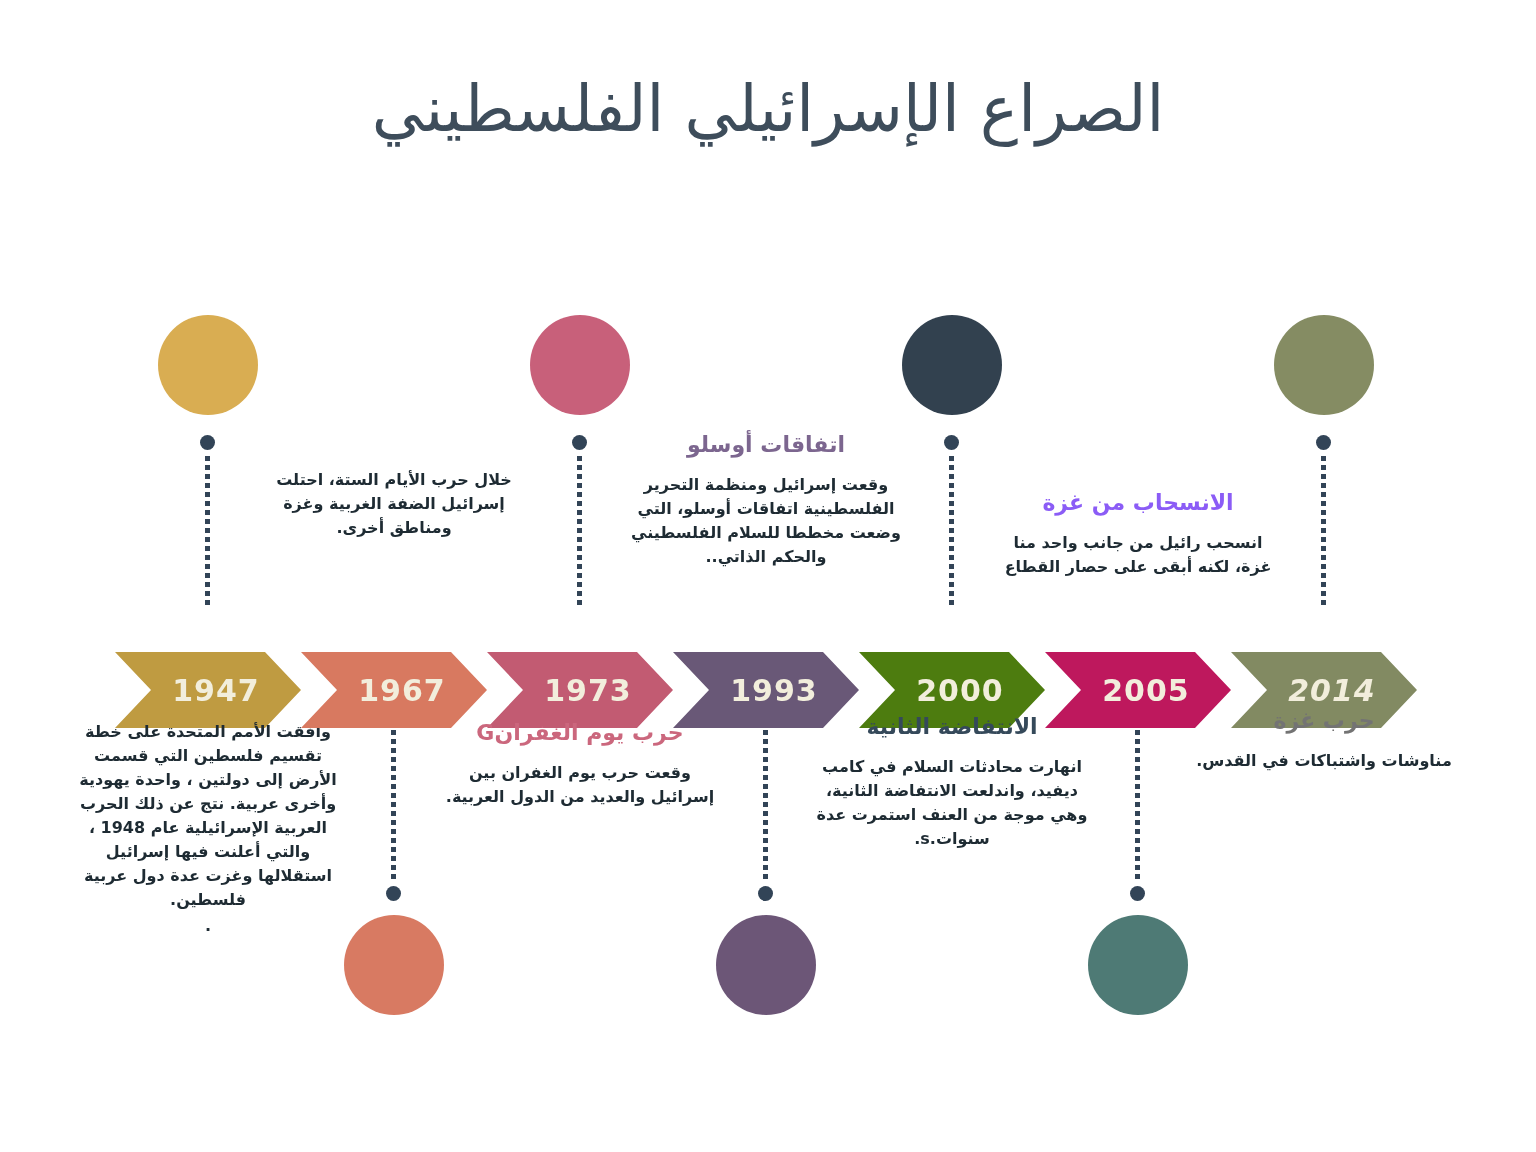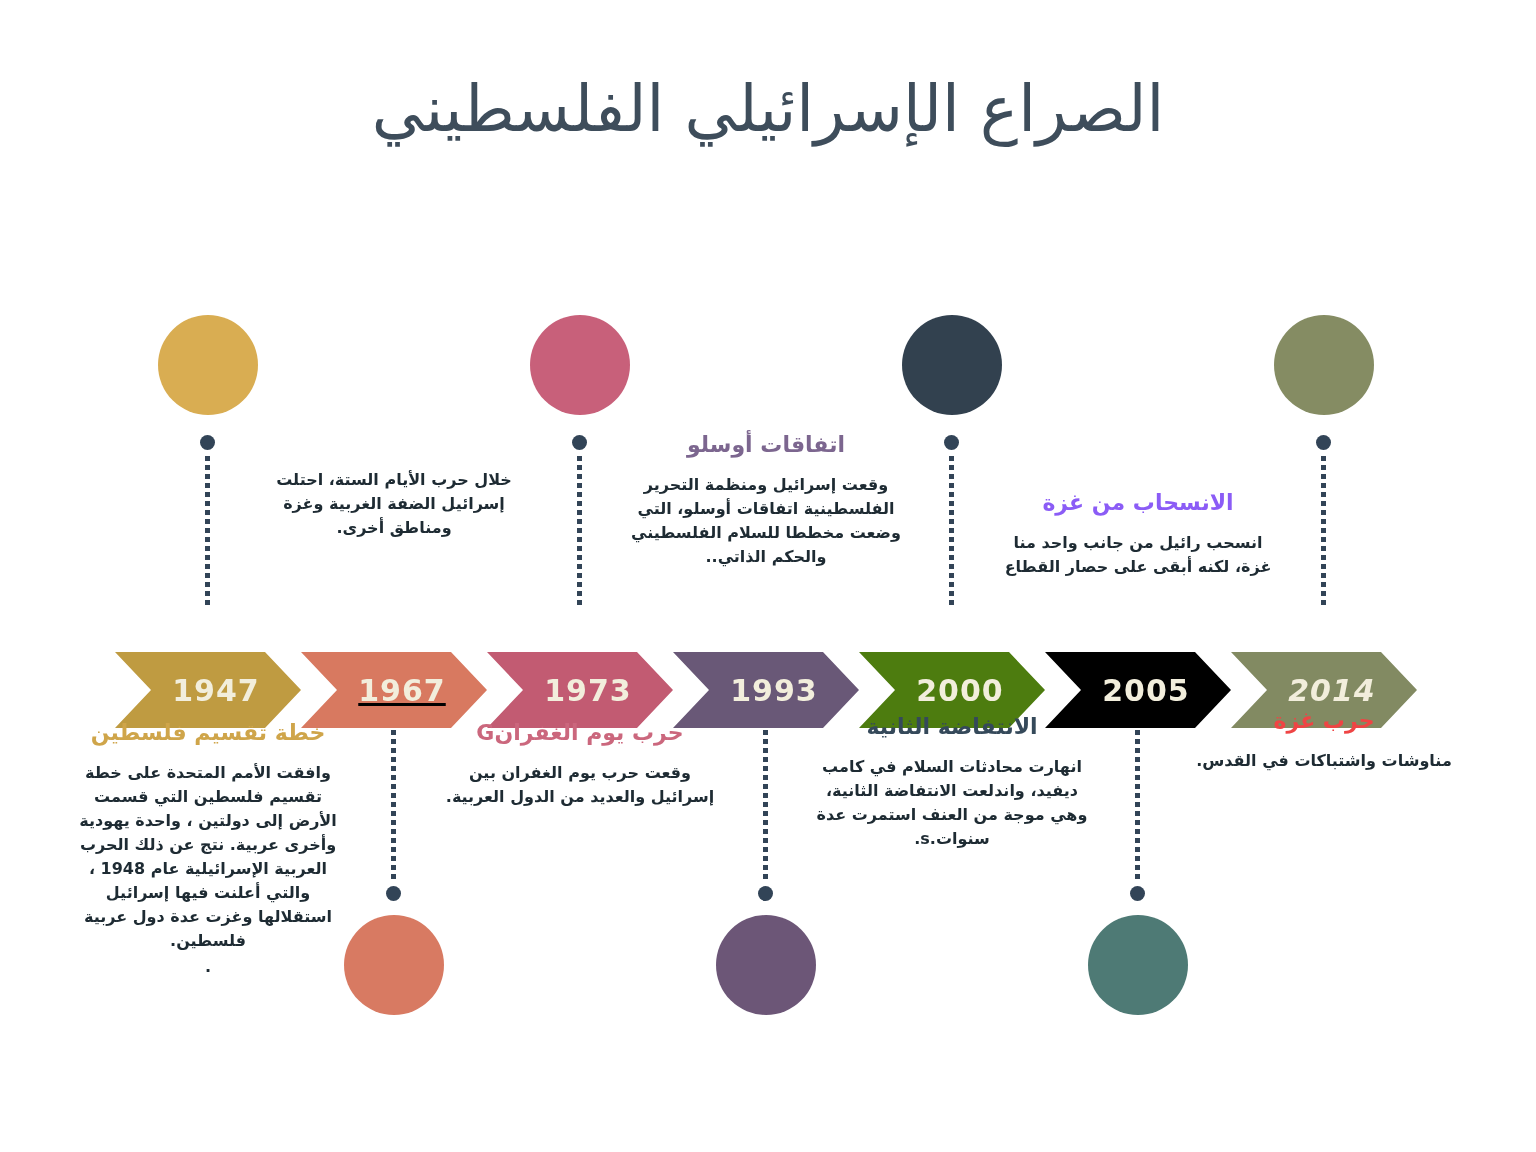--- a/index.html
+++ b/index.html
@@ -110,33 +110,32 @@
   <div class="event ev0">
     <div class="circle top" style="background-color: rgb(217, 173, 82);"></div>
     <div class="connector top">
       <span class="dot"></span>
       <span class="dash"></span>
     </div>
     <div class="arrow" style="background-color: rgb(191, 155, 65);">
       <span class="year">1947</span>
     </div>
     <div class="textblock">
-      <h2 style="color: rgb(207, 165, 74);">خطة تقسيم فلسطين</h2>
       <p>وافقت الأمم المتحدة على خطة تقسيم فلسطين التي قسمت الأرض إلى دولتين ، واحدة يهودية وأخرى عربية. نتج عن ذلك الحرب العربية الإسرائيلية عام 1948 ، والتي أعلنت فيها إسرائيل استقلالها وغزت عدة دول عربية فلسطين.</p>
       <p class="footnote">.</p>
     </div>
   </div>
 
   <div class="event ev1">
     <div class="circle bottom" style="background-color: rgb(216, 122, 98);"></div>
     <div class="connector bottom">
       <span class="dot"></span>
       <span class="dash"></span>
     </div>
-    <div class="arrow" style="background-color: rgb(216, 121, 96); text-decoration: underline;">
+    <div class="arrow" style="background-color: rgb(216, 121, 96);">
       <span class="year">1967</span>
     </div>
     <div class="textblock">
       <p>خلال حرب الأيام الستة، احتلت إسرائيل الضفة الغربية وغزة ومناطق أخرى.</p>
     </div>
   </div>
 
   <div class="event ev2">
     <div class="circle top" style="background-color: rgb(200, 96, 122);"></div>
     <div class="connector top">
@@ -181,37 +180,37 @@
       <p>انهارت محادثات السلام في كامب ديفيد، واندلعت الانتفاضة الثانية، وهي موجة من العنف استمرت عدة سنوات.s.</p>
     </div>
   </div>
 
   <div class="event ev5">
     <div class="circle bottom" style="background-color: rgb(78, 122, 117);"></div>
     <div class="connector bottom">
       <span class="dot"></span>
       <span class="dash"></span>
     </div>
-    <div class="arrow" style="background-color: #000000;">
+    <div class="arrow" style="background-color: #be185d;">
       <span class="year">2005</span>
     </div>
     <div class="textblock">
       <h2 style="color: #8b5cf6;">الانسحاب من غزة</h2>
       <p>انسحب رائيل من جانب واحد منا غزة، لكنه أبقى على حصار القطاع</p>
     </div>
   </div>
 
   <div class="event ev6">
     <div class="circle top" style="background-color: rgb(133, 140, 99);"></div>
     <div class="connector top">
       <span class="dot"></span>
       <span class="dash"></span>
     </div>
     <div class="arrow" style="background-color: rgb(130, 138, 98); font-style: italic;">
       <span class="year">2014</span>
     </div>
     <div class="textblock">
-      <h2 style="color: #ef4444;">حرب غزة</h2>
+      <h2 style="color: #737373;">حرب غزة</h2>
       <p>مناوشات واشتباكات في القدس.</p>
     </div>
   </div>
 
 </div>
 
 </body></html>

